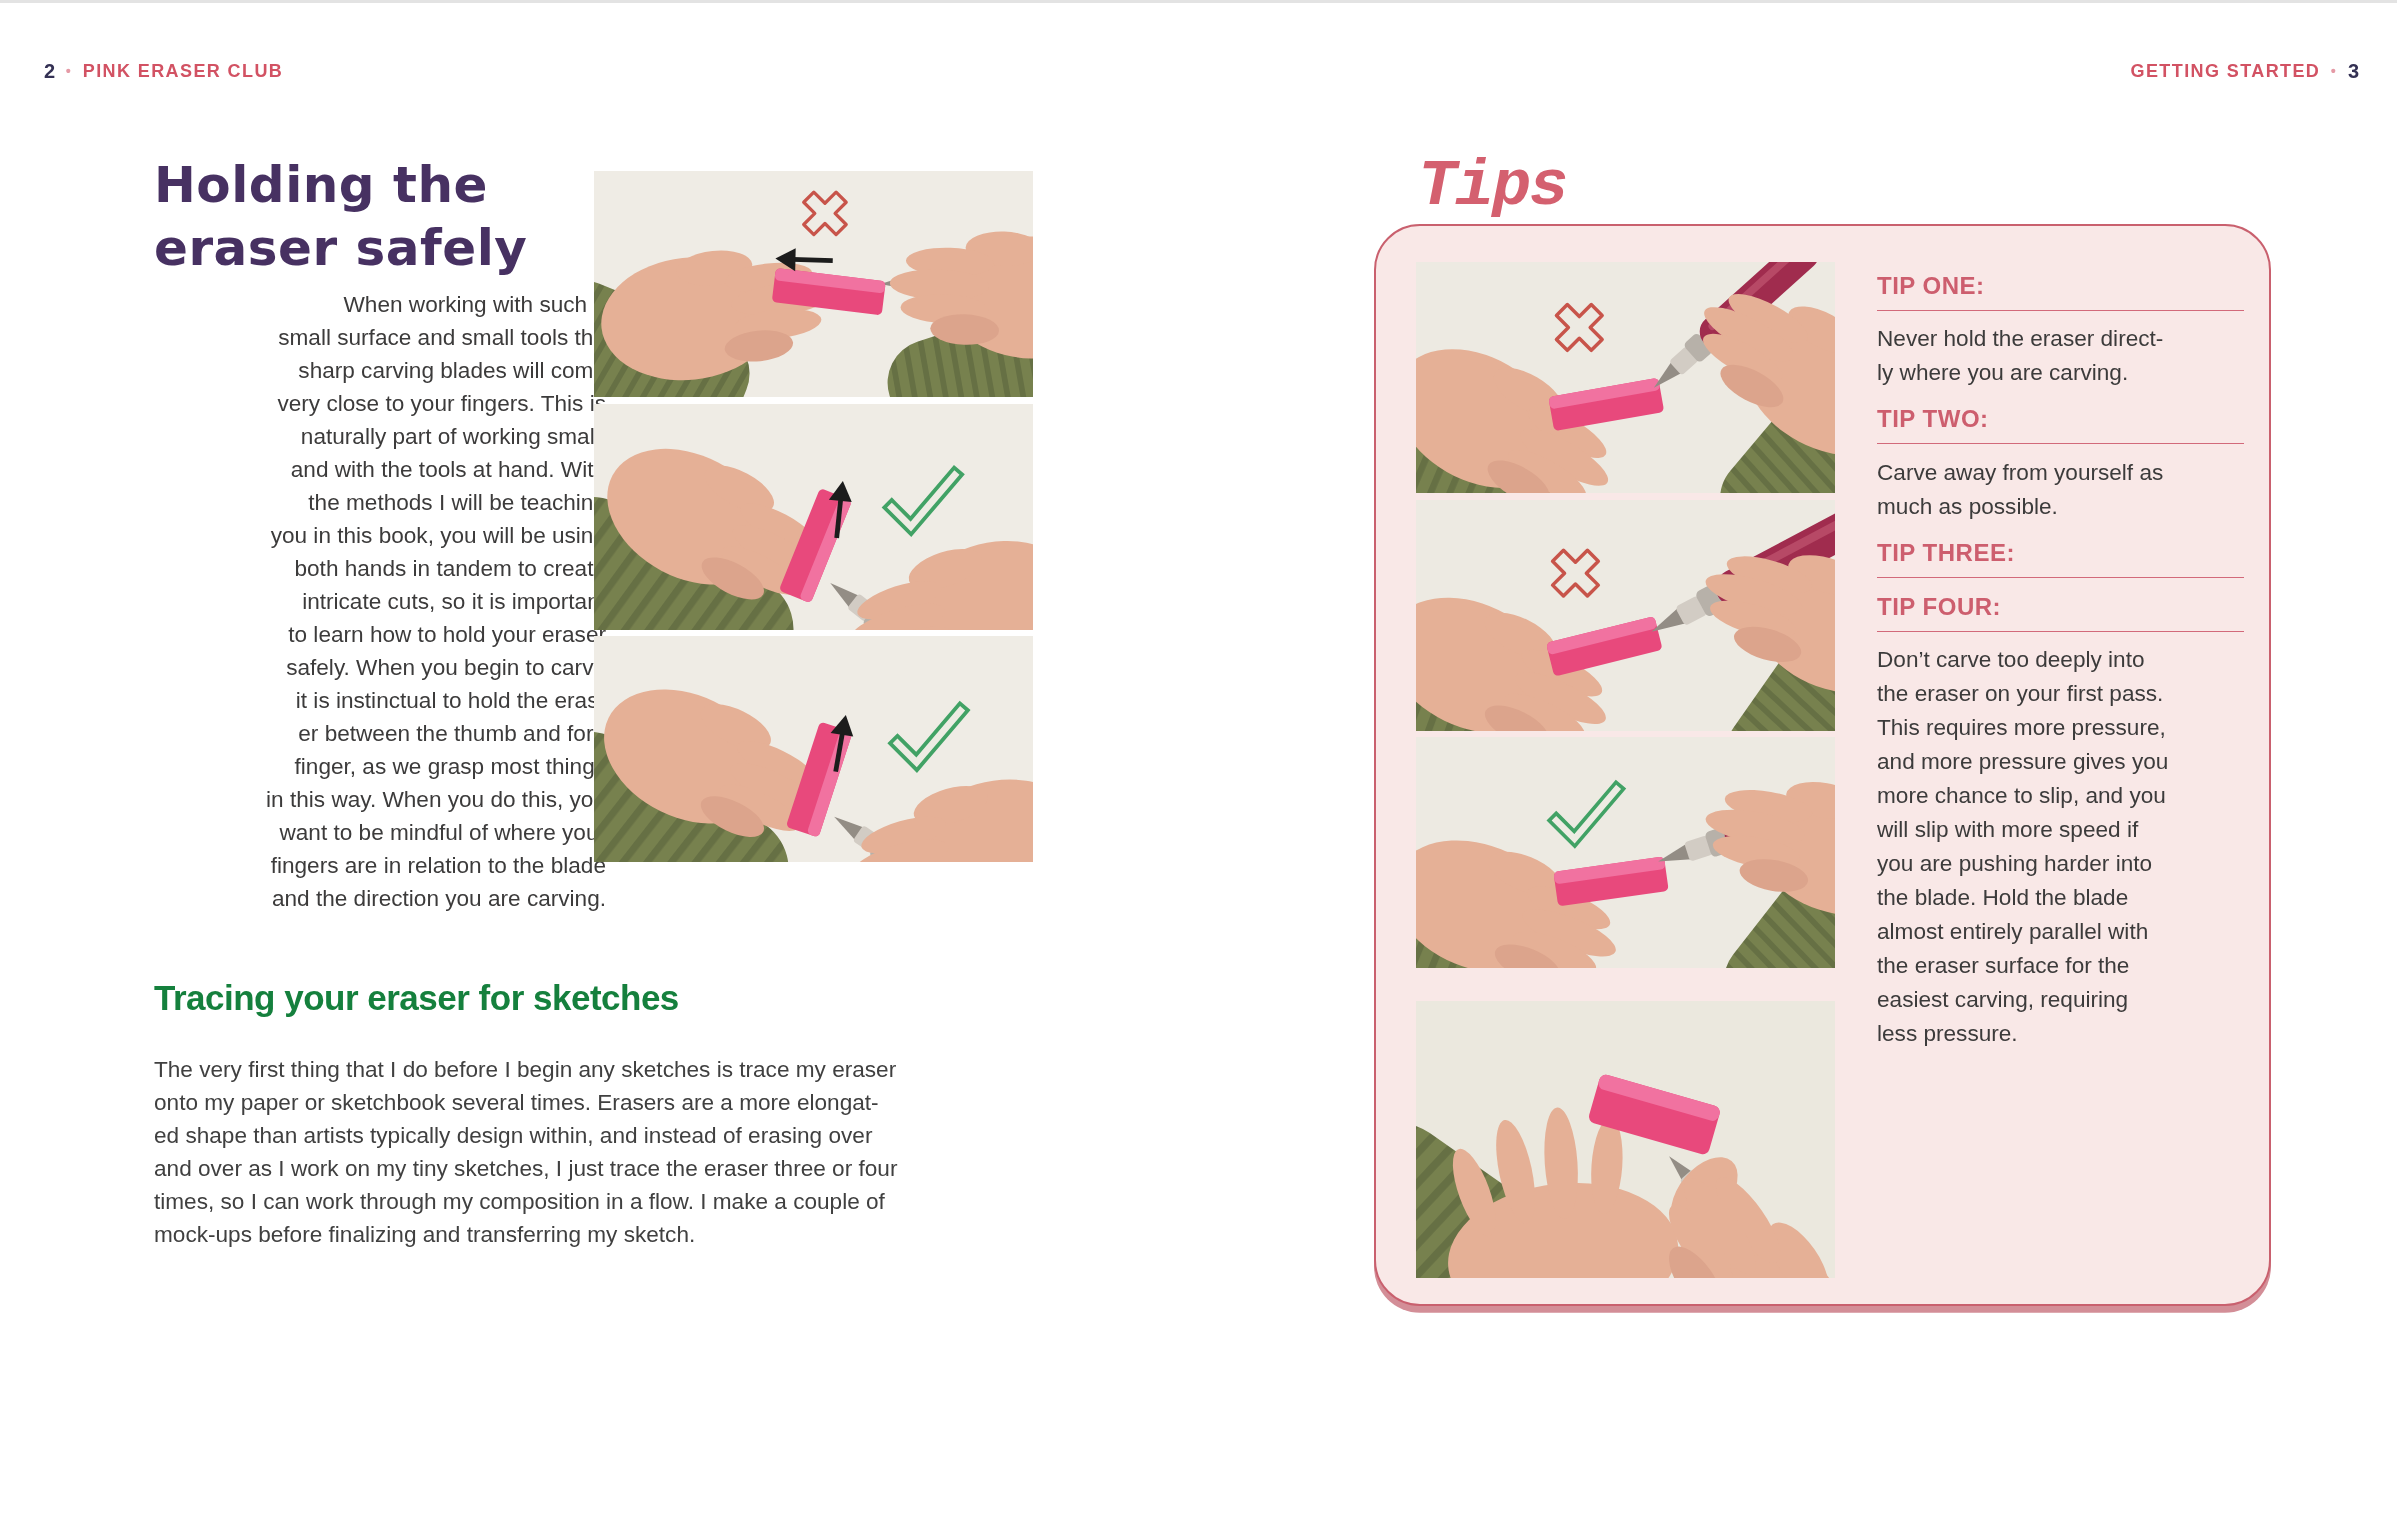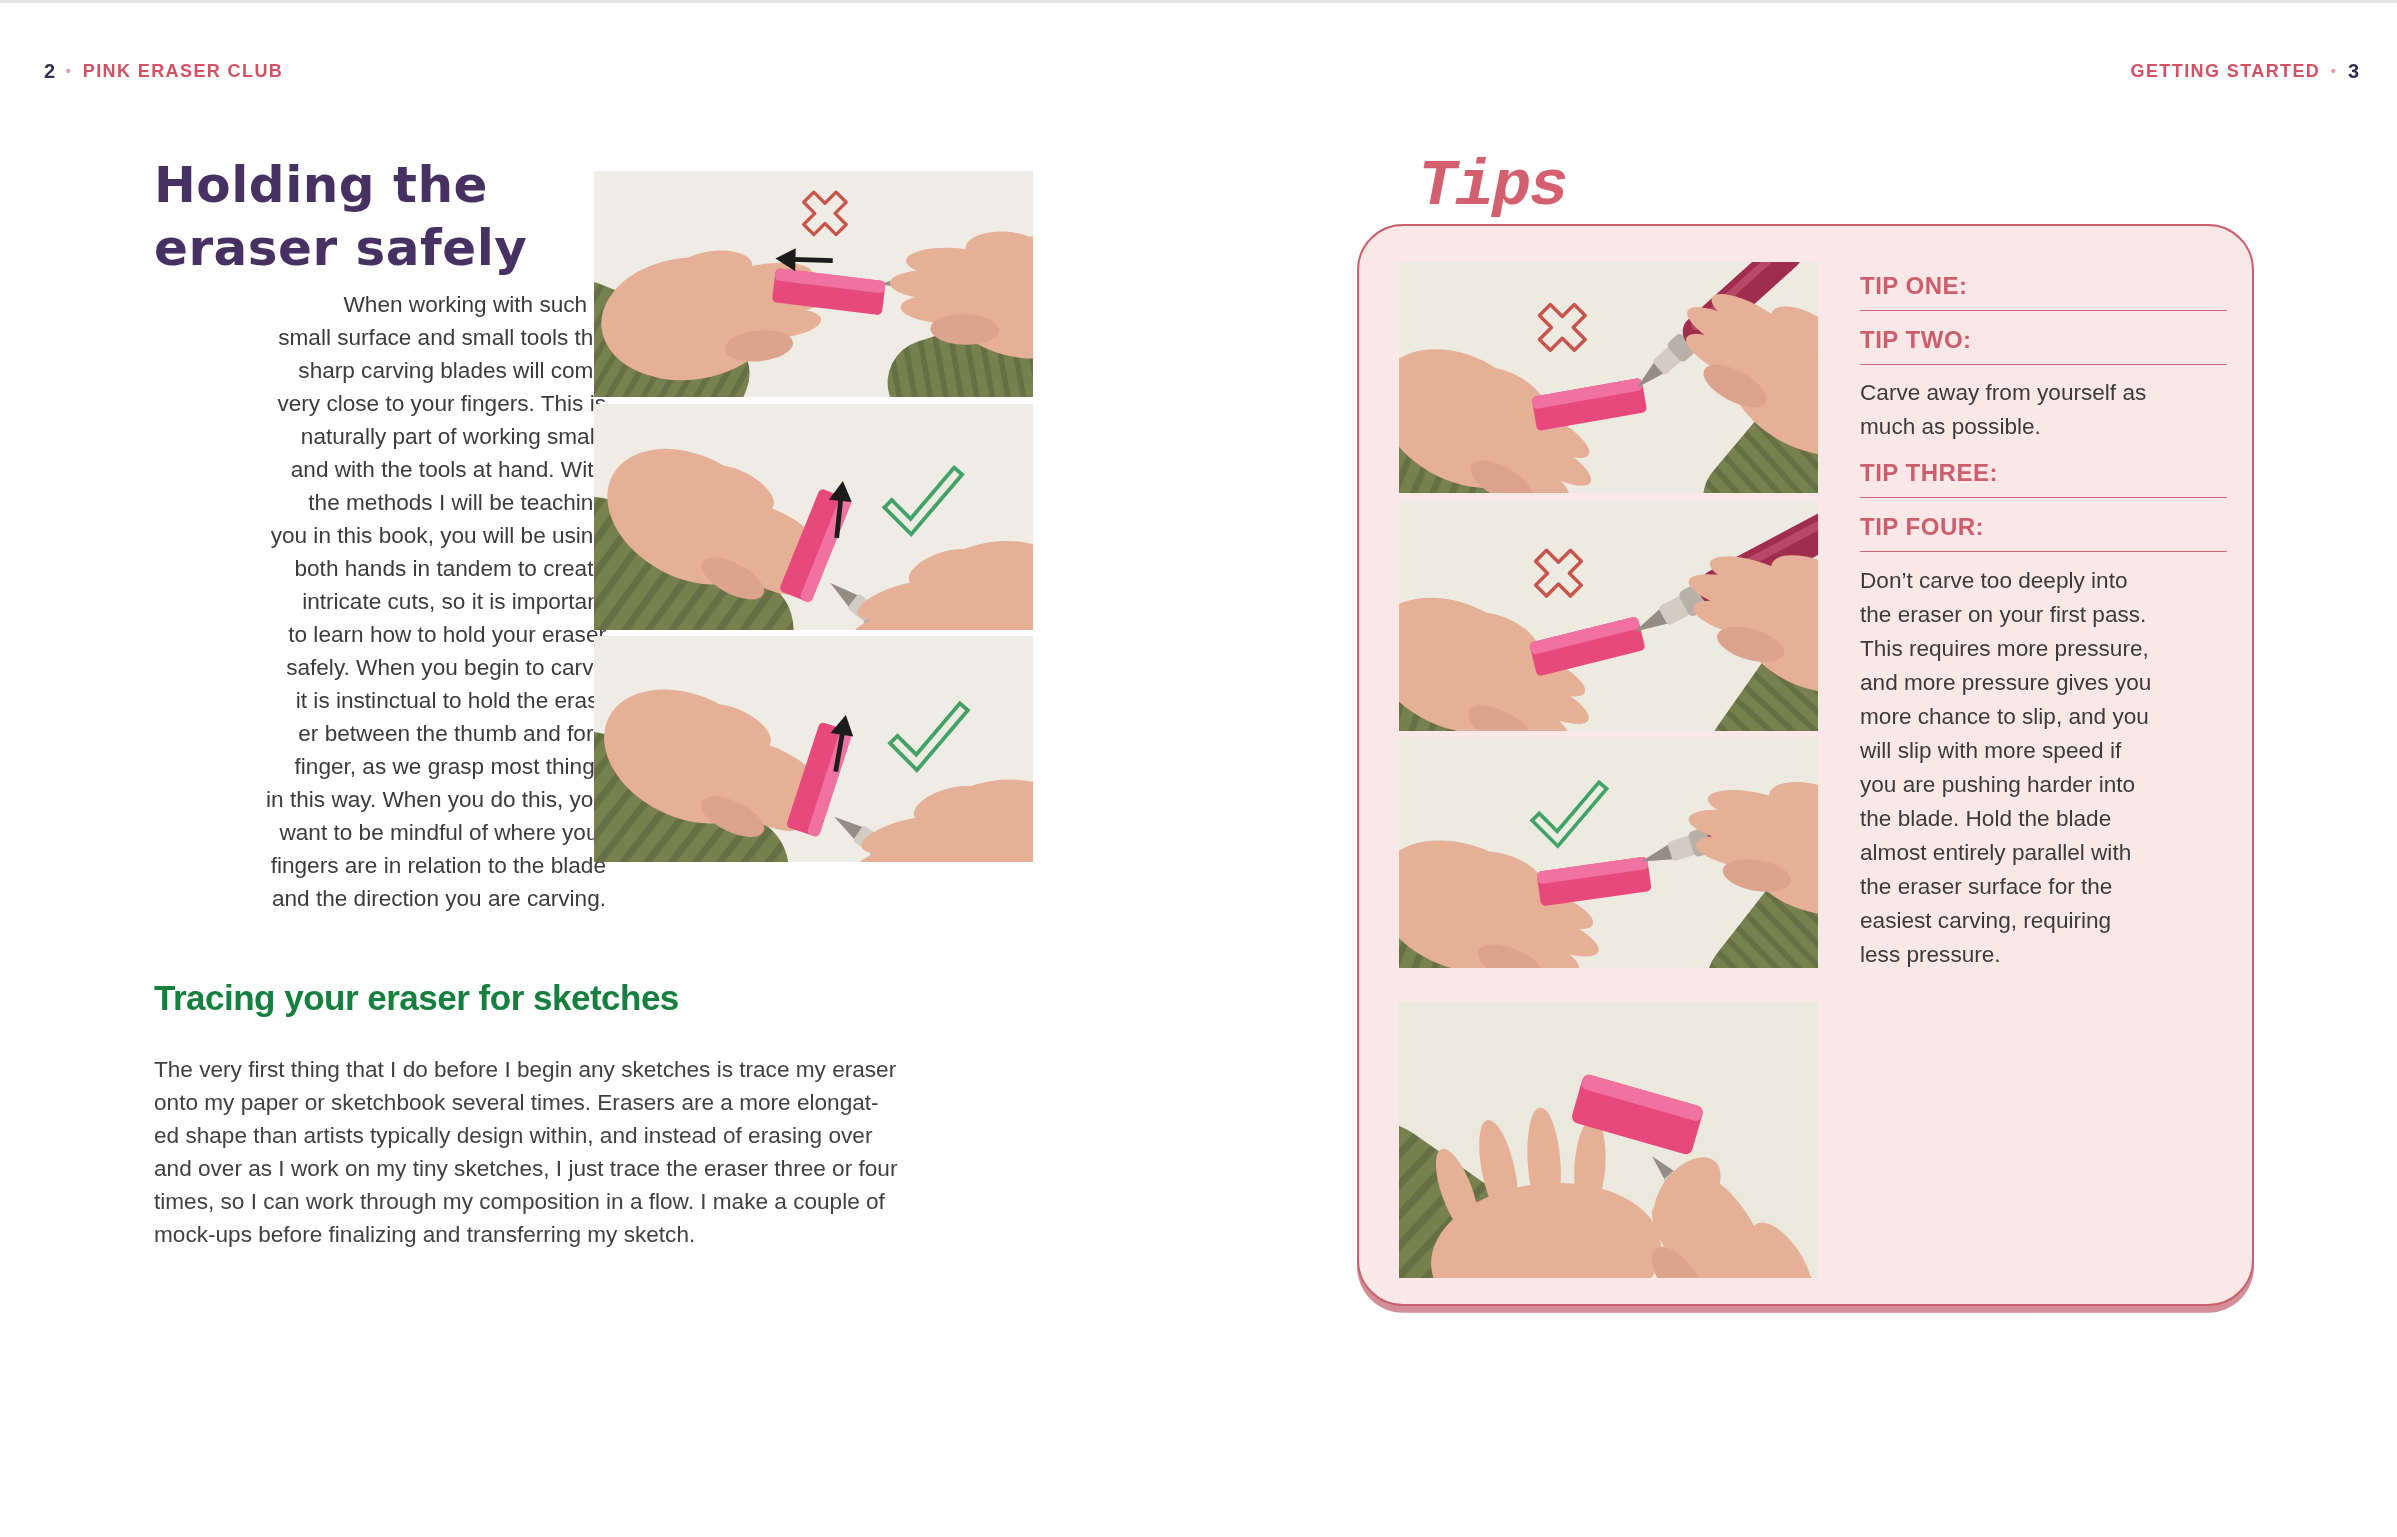--- a/index.html
+++ b/index.html
@@ -40,21 +40,21 @@
     position:absolute;left:154px;top:978px;margin:0;
     font-size:35px;font-weight:bold;letter-spacing:-0.5px;color:#15803d;
   }
   .section-paragraph{
     position:absolute;left:154px;top:1053px;margin:0;width:922px;
     font-size:22.6px;line-height:33px;white-space:pre-line;color:#404040;
   }
 
   
   .tips-box{
-    position:absolute;left:158px;top:224px;width:893px;height:1078px;
+    position:absolute;left:175px;top:224px;width:893px;height:1078px;
     background:#f9e8e7;border:2.9px solid #c9606e;border-radius:46px;
     box-shadow:0 6.7px 0 0 #d38e97;
   }
   .tips-title{
     position:absolute;left:219px;top:150px;margin:0;z-index:3;
     font-family:Liberation Mono, monospace;font-style:italic;font-weight:bold;
     font-size:65px;color:#d4606f;letter-spacing:-1.9px;
   }
   .tips-photos{position:absolute;left:40px;top:36px;width:419px;}
   .ph-r{width:419px;height:231px;background:#edeae2;}
@@ -273,20 +273,22 @@
             <rect x="28" y="-9" width="22" height="18" rx="4" fill="#d2ccc4"></rect>
           </g>
           <ellipse cx="300" cy="200" rx="26" ry="44" fill="#e5b096" transform="rotate(40 300 200)"></ellipse>
           <use href="#palm" transform="translate(340,268) rotate(55) scale(1.15)"></use>
         </svg>
       </figure>
     </div>
 
     <div class="tips-text">
       <h3 class="tip-label">TIP ONE:</h3>
+      <p class="tip-text">Never hold the eraser direct-
+ly where you are carving.</p>
 
       <h3 class="tip-label not-first">TIP TWO:</h3>
       <p class="tip-text">Carve away from yourself as
 much as possible.</p>
 
       <h3 class="tip-label not-first">TIP THREE:</h3>
 
       <h3 class="tip-label not-first">TIP FOUR:</h3>
       <p class="tip-text">Don’t carve too deeply into
 the eraser on your first pass.

